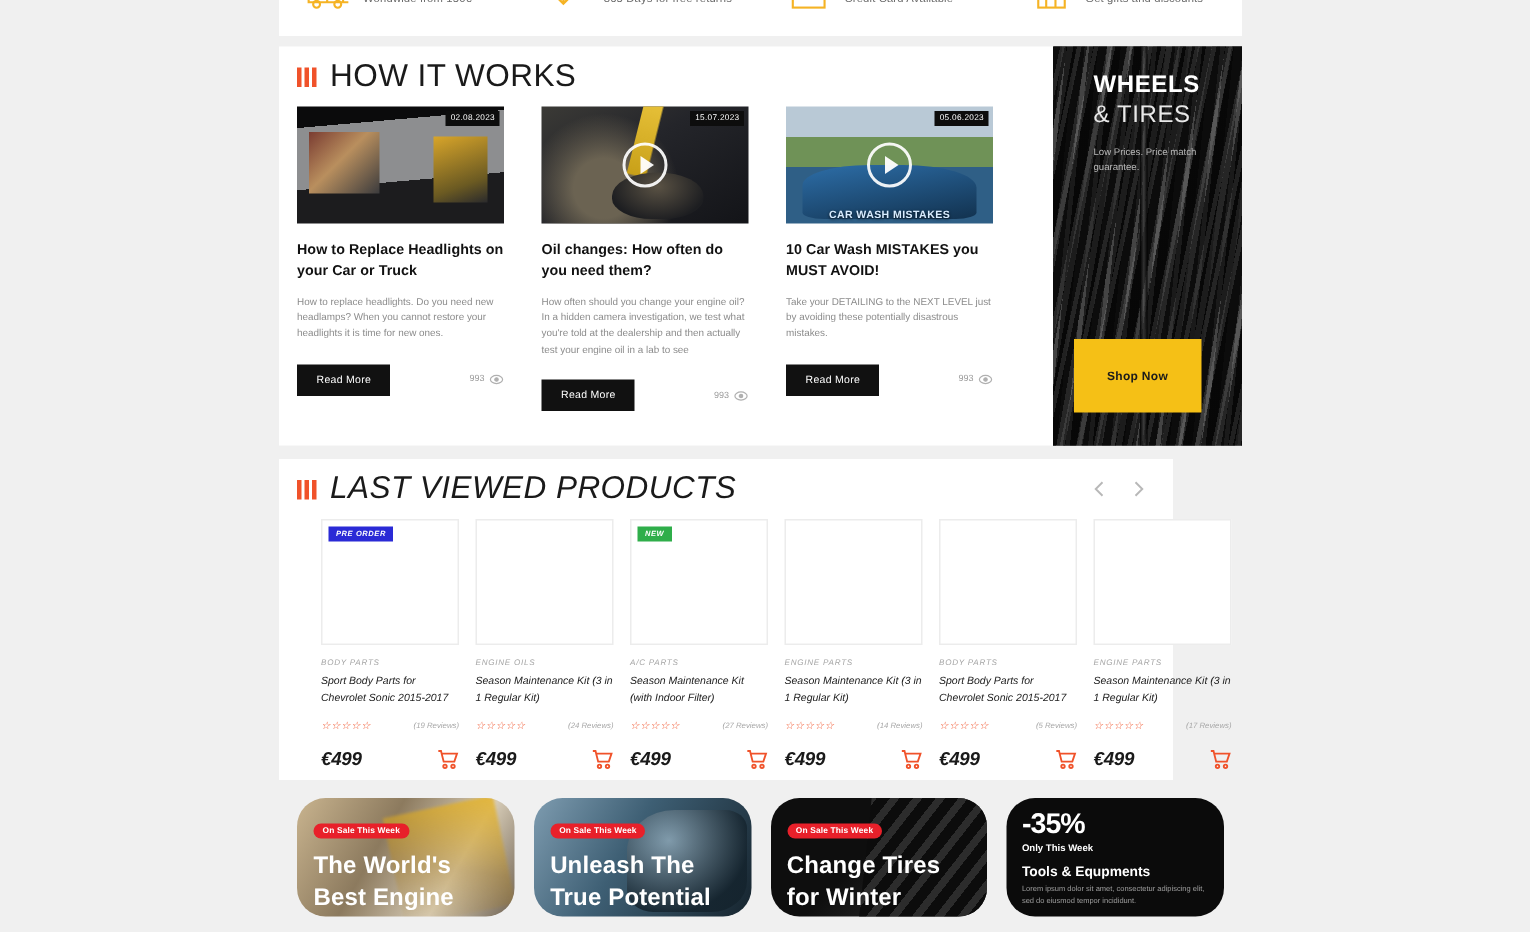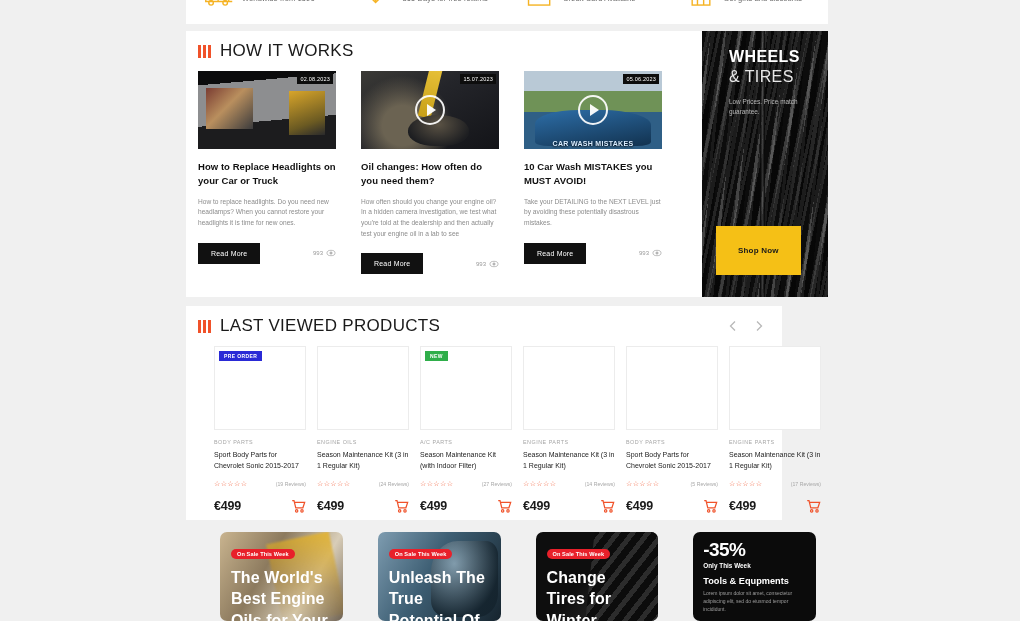--- a/index.html
+++ b/index.html
@@ -23,21 +23,21 @@
 
   
   .hiw-panel {
     position: absolute; left: 186px; top: 31px; width: 642px; height: 266px;
     background: #ffffff;
   }
   .sec-head { display: flex; align-items: center; height: 40px; padding: 0 14px 0 12px; }
   .sec-bars { display: inline-flex; gap: 2px; margin-right: 9px; }
   .sec-bars i { display: block; width: 3px; height: 13px; background: #f0522a; }
   .sec-title {
-    font-size: 17px; color: #1a1a1a; letter-spacing: .3px; font-weight: 400;
+    font-size: 21px; color: #1a1a1a; letter-spacing: .3px; font-weight: 400;
   }
   .sec-nav { margin-left: auto; display: flex; gap: 8px; }
   .arrow-btn {
     width: 18px; height: 18px; color: #b8b8b8; cursor: pointer;
     display: flex; align-items: center; justify-content: center;
   }
   .arrow-btn svg { width: 12px; height: 12px; }
 
   .hiw-grid { display: flex; gap: 0; padding: 0 12px; }
   .hiw-card { width: 138px; margin-right: 25px; }
@@ -131,20 +131,21 @@
   .wt-btn {
     position: absolute; left: 14px; bottom: 22px; z-index: 3;
     background: #f5c016; color: #1b1b1b; border: none; cursor: pointer;
     font-size: 8px; font-weight: 700; padding: 20px 22px; letter-spacing: .2px;
   }
 
   
   .lvp-panel {
     position: absolute; left: 186px; top: 306px; width: 596px; height: 214px;
     background: #fff;
+    font-style: italic;
   }
   .prod-row { display: flex; padding: 0 28px; }
   .prod-card { width: 92px; margin-right: 11px; }
   .prod-card:last-child { margin-right: 0; }
   .prod-img {
     position: relative; width: 92px; height: 84px; border: 1px solid #ececec;
     background: #fff; display: flex; align-items: center; justify-content: center;
   }
   .badge {
     position: absolute; left: 4px; top: 4px; color: #fff; font-size: 5px;
@@ -166,22 +167,22 @@
     cursor: pointer; background: none; border: none; padding: 0;
   }
   .cart-btn svg { width: 100%; height: 100%; display: block; }
 
   
   .promo-row {
     position: absolute; left: 198px; top: 532px; width: 618px; height: 89px;
     display: flex; gap: 13px;
   }
   .promo {
-    position: relative; width: 157px; height: 89px; border-radius: 7px;
-    overflow: hidden; color: #fff; margin-left: 22px;
+    position: relative; width: 157px; height: 79px; border-radius: 19px;
+    overflow: hidden; color: #fff;
   }
   .promo .pad { position: relative; z-index: 4; padding: 10px 11px; }
   .sale-tag {
     display: inline-block; background: #e8202a; color: #fff; font-size: 5.6px;
     font-weight: 700; padding: 2px 6px; border-radius: 8px; letter-spacing: .1px;
   }
   .promo-title {
     margin-top: 7px; font-size: 16px; font-weight: 700; line-height: 1.34;
     letter-spacing: .1px;
   }

